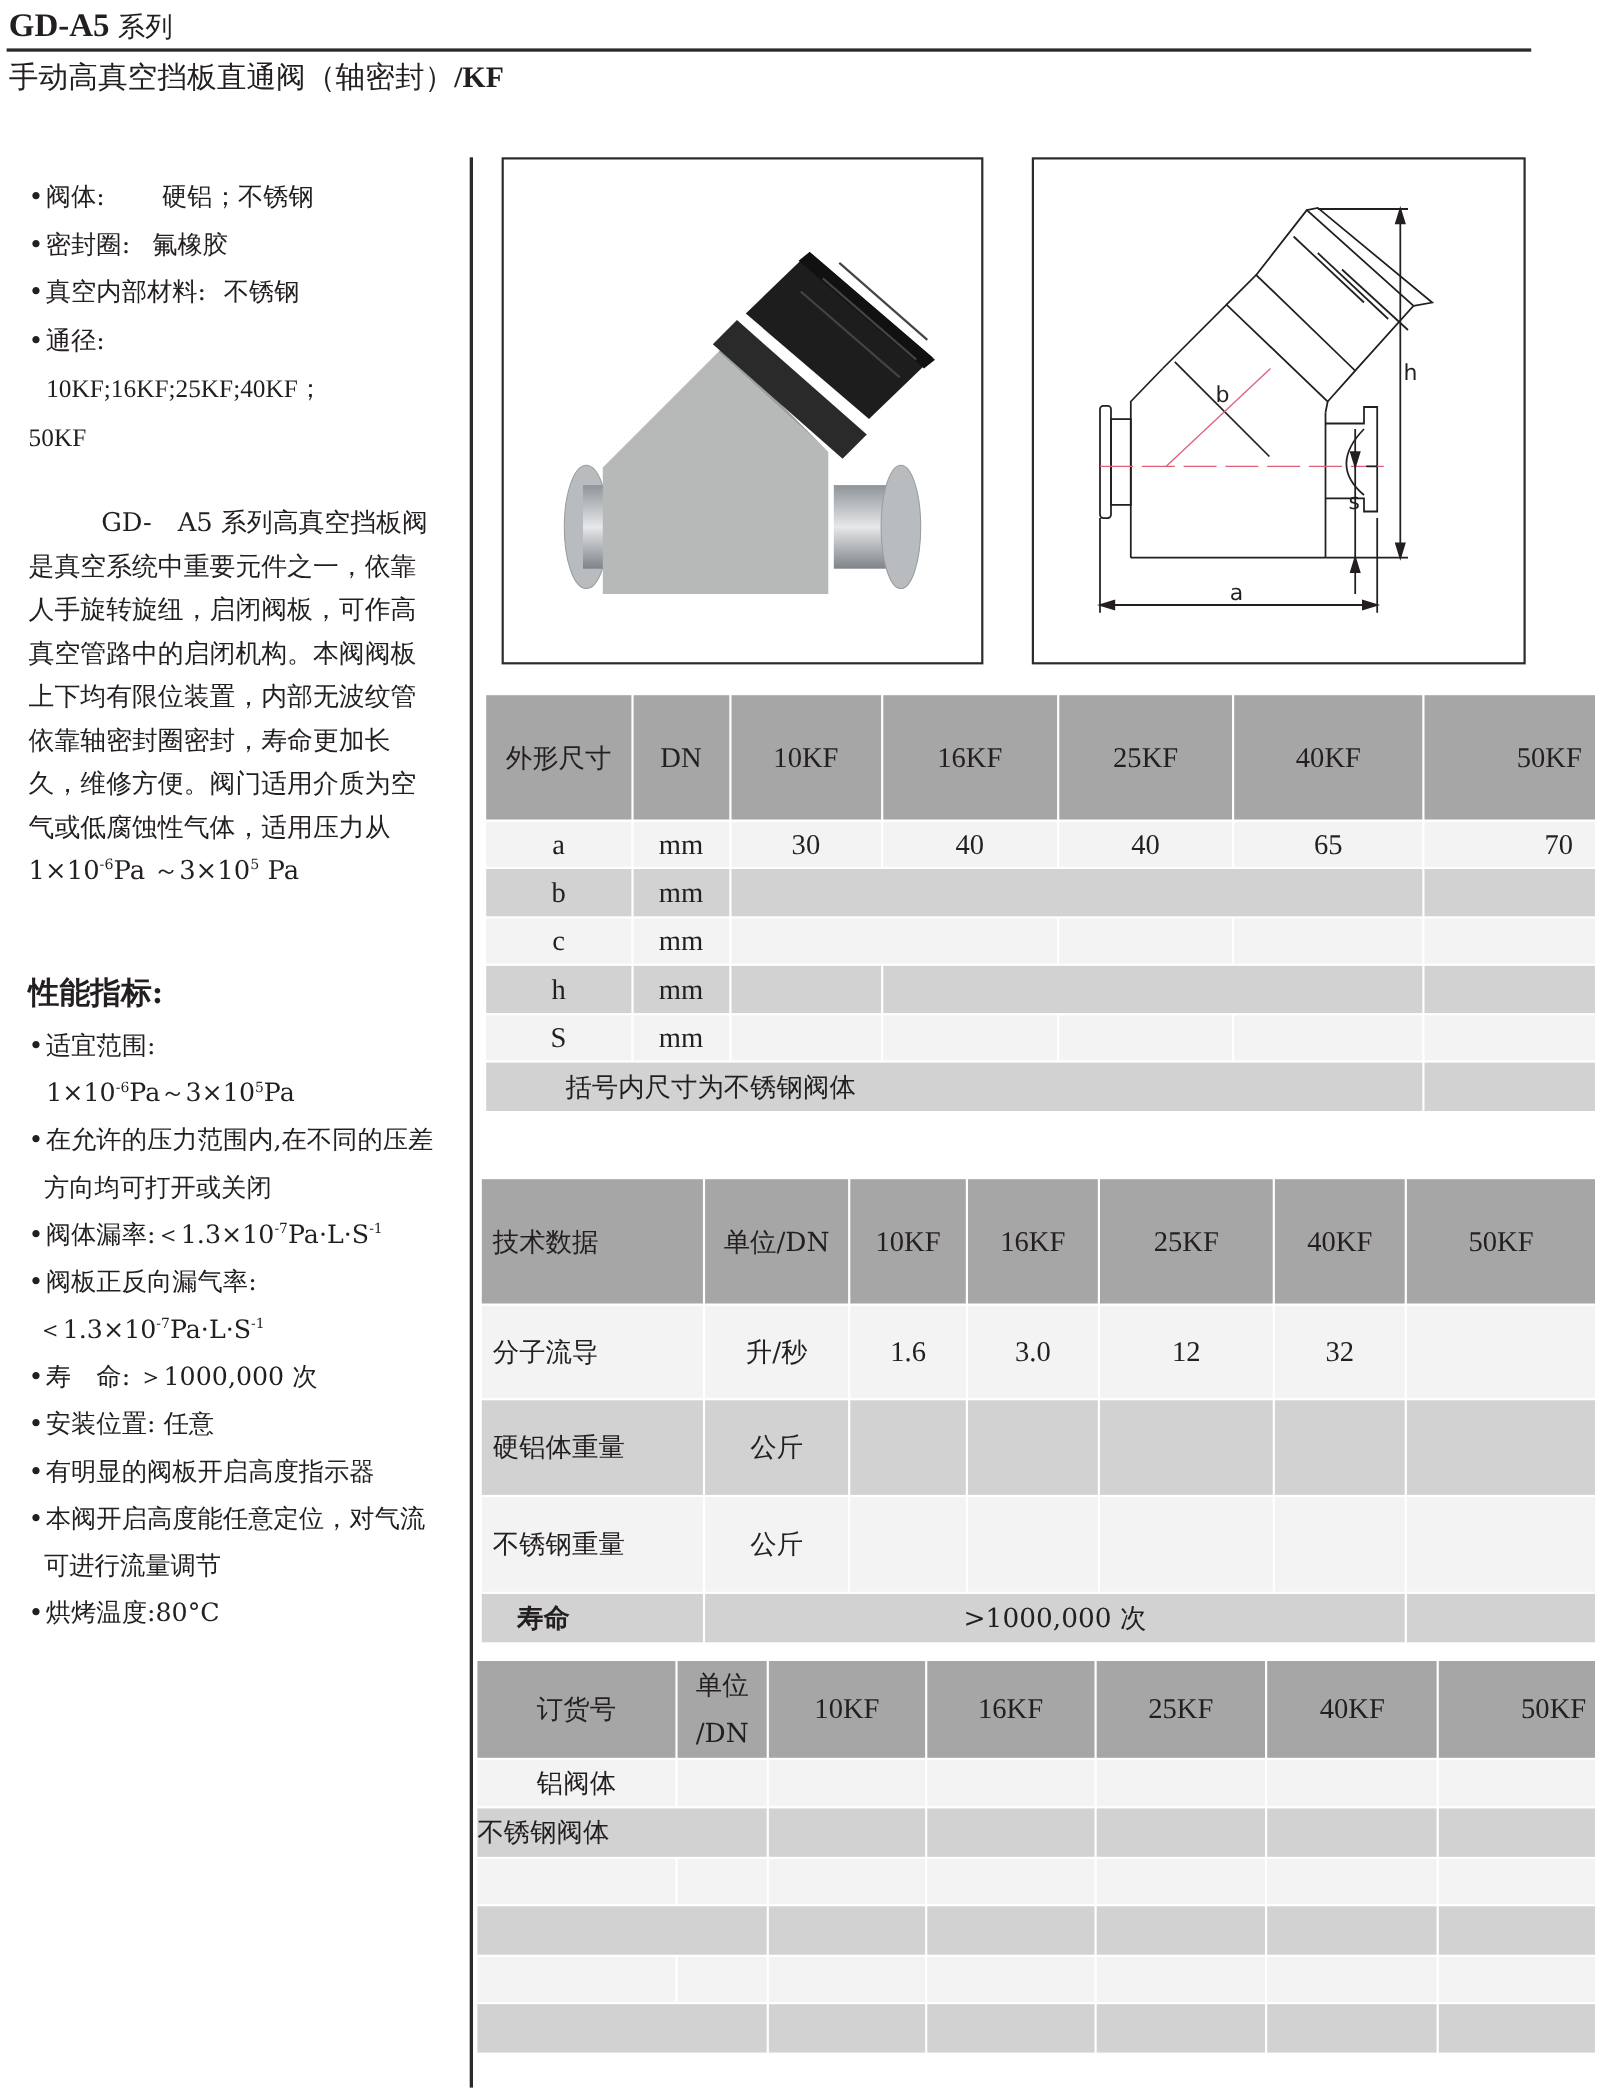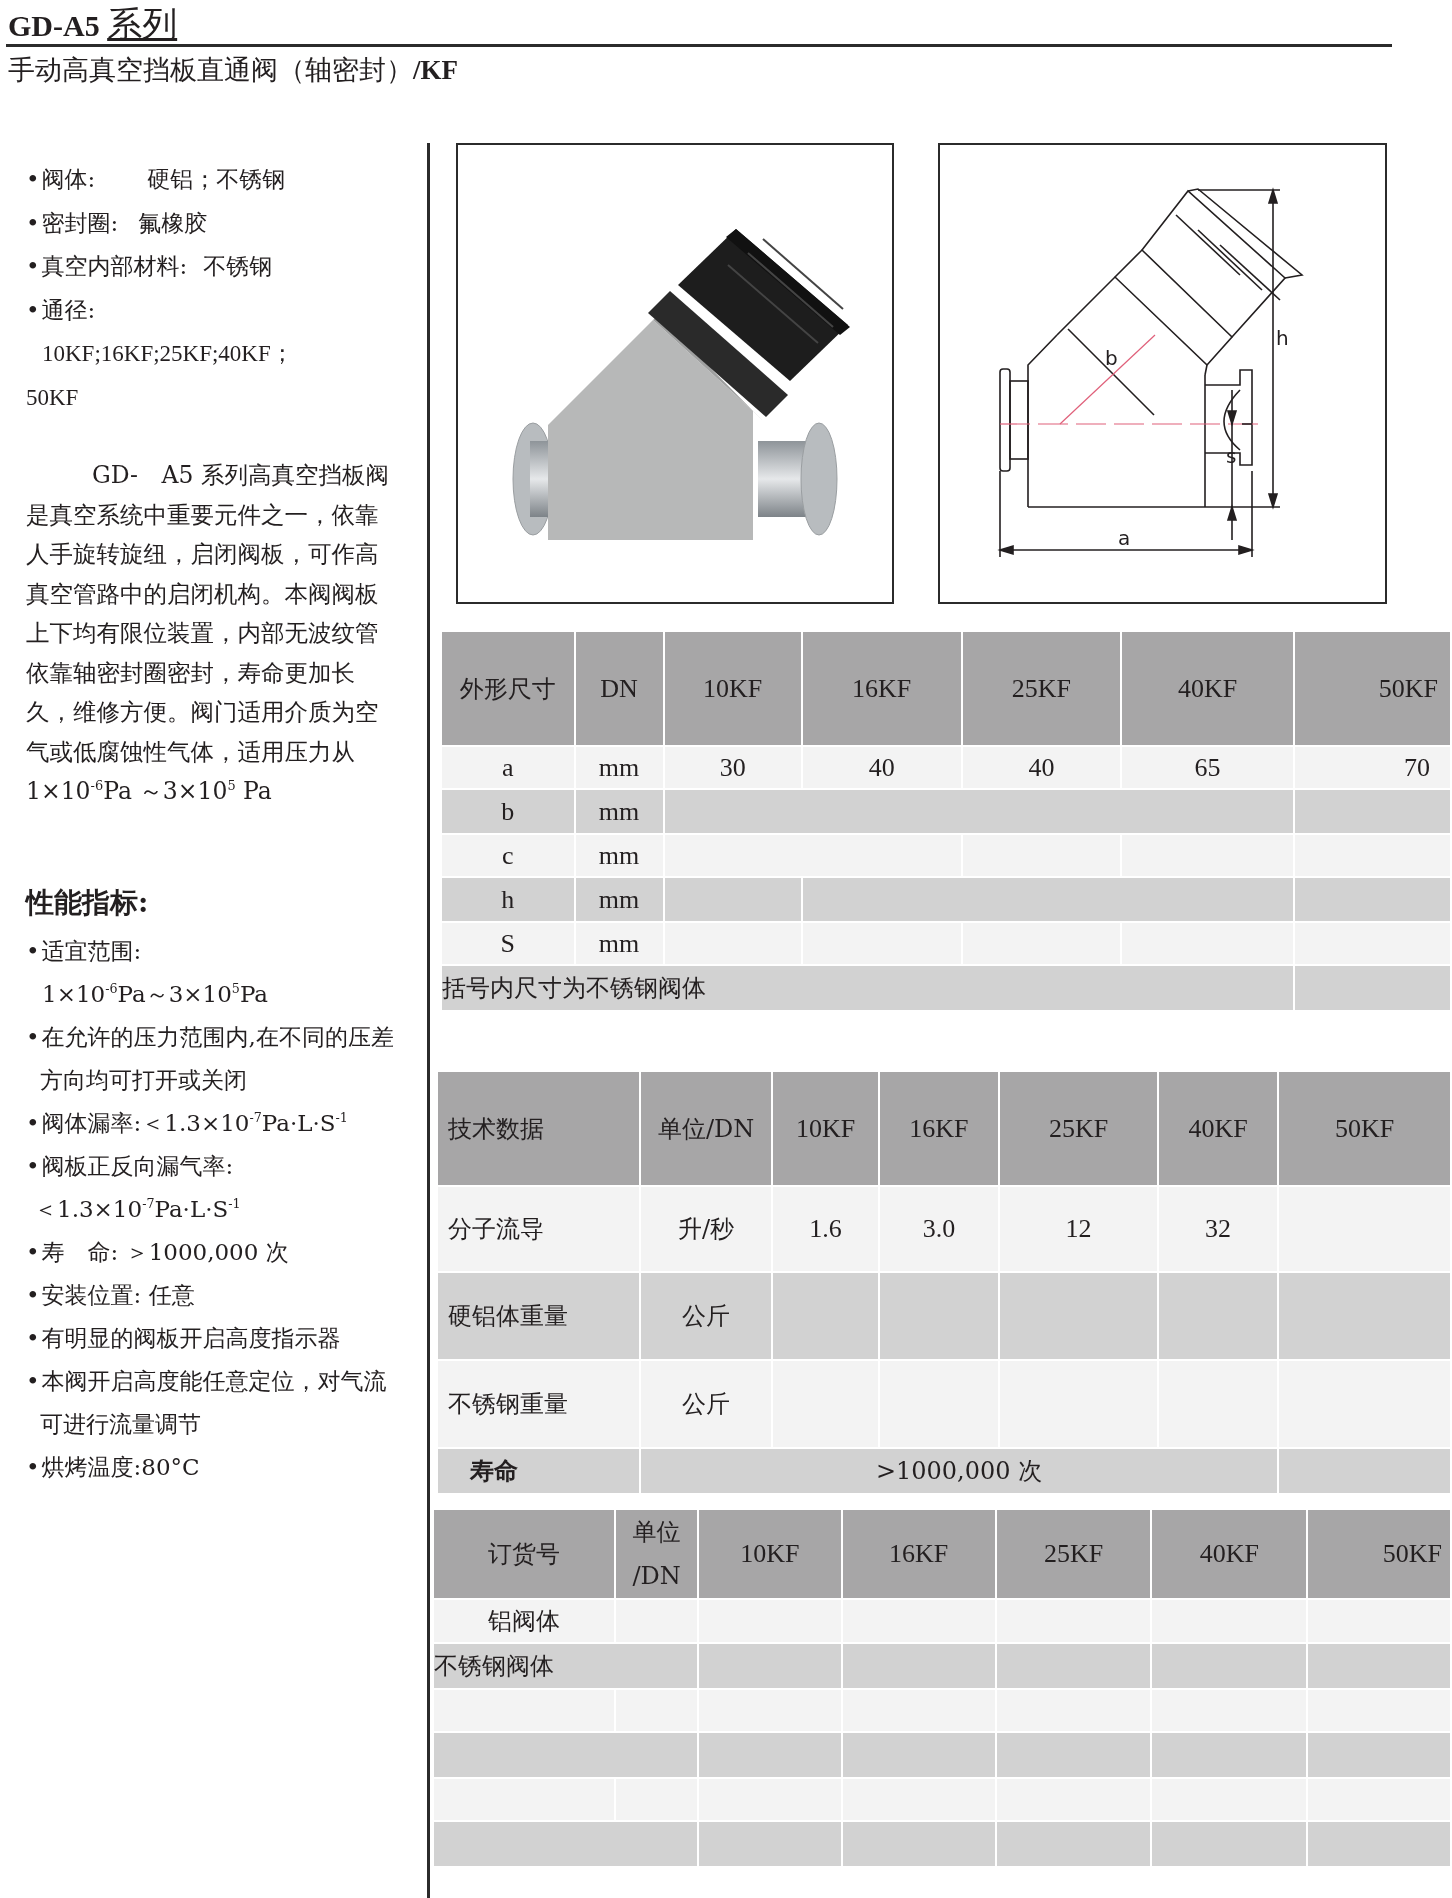--- a/index.html
+++ b/index.html
@@ -1,20 +1,20 @@
 <!DOCTYPE html>
 <html><head>
 <meta charset="utf-8">
 <style>
   html, body { margin:0; padding:0; background:#ffffff; }
   body { width:1452px; height:1898px; position:relative; overflow:hidden;
          font-family:"DejaVu Serif","Liberation Serif",serif; color:#231f20; }
   .abs { position:absolute; }
   .title1 { left:8px; top:6px; font-family:"Liberation Serif",serif; font-weight:bold; font-size:30px; line-height:36px; }
-  .title1 .cn { font-weight:normal; font-family:"DejaVu Serif",serif; font-size:35px;text-decoration:underline; }
+  .title1 .cn { font-weight:normal; font-family:"DejaVu Serif",serif; font-size:25px; }
   .rule { left:6px; top:44px; width:1386px; height:3px; background:#2b2b2b; }
   .title2 { left:8px; top:52px; font-size:27px; line-height:36px; font-family:"DejaVu Serif",serif;text-align:center; }
   .title2 b { font-family:"Liberation Serif",serif; }
   .vdiv { left:427px; top:143px; width:3px; height:1755px; background:#2b2b2b; }
 
   .left { left:26px; width:380px; font-size:23px; line-height:43.5px; font-family:"DejaVu Serif","Liberation Serif",serif; }
   .bul::before { content:"•"; margin-right:2px; }
   .indent { padding-left:16px; }
   .para { left:26px; top:456px; width:370px; font-size:23.5px; line-height:39.5px; }
   .perf-h { left:26px; top:884px; font-size:28px; font-weight:bold; }
@@ -204,21 +204,21 @@
   <tr class="light" style="height:41px;">
     <td>S</td>
         <td>mm</td>
     <td></td>
         <td></td>
         <td></td>
         <td></td>
         <td></td>
   </tr>
   <tr class="mid" style="height:44px;">
-    <td colspan="6" class="cnsm" style="text-align:left;">括号内尺寸为不锈钢阀体</td>
+    <td colspan="6" class="cnsm" style="text-align:left;padding-left:72px;">括号内尺寸为不锈钢阀体</td>
         <td></td>
   </tr>
 </tbody>
   </table>
 
 <table style="left:436px; top:1070px; width:1016px;">
   <colgroup>
       <col style="width:200px">
       <col style="width:130px">
       <col style="width:104px">

